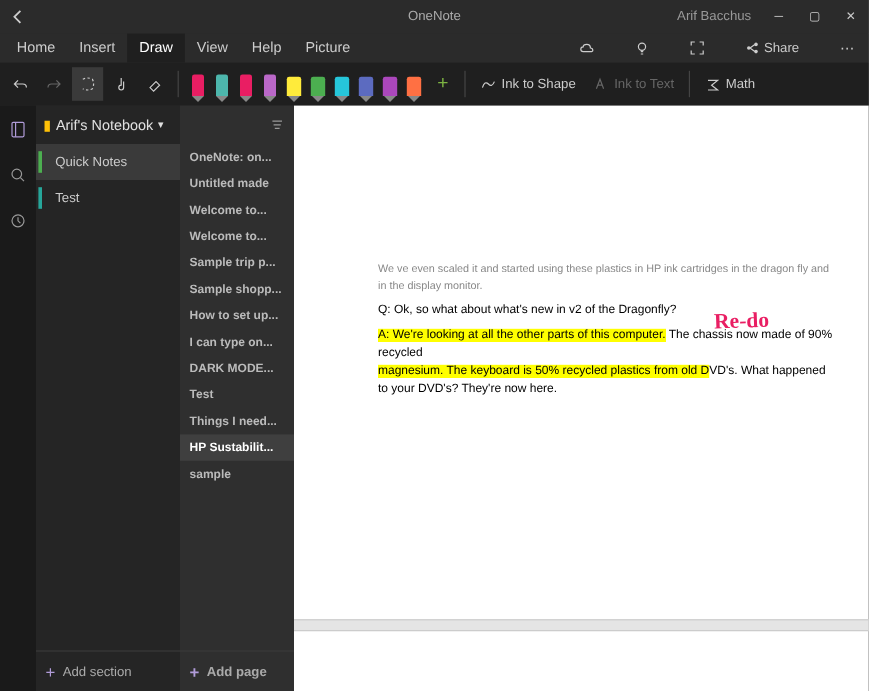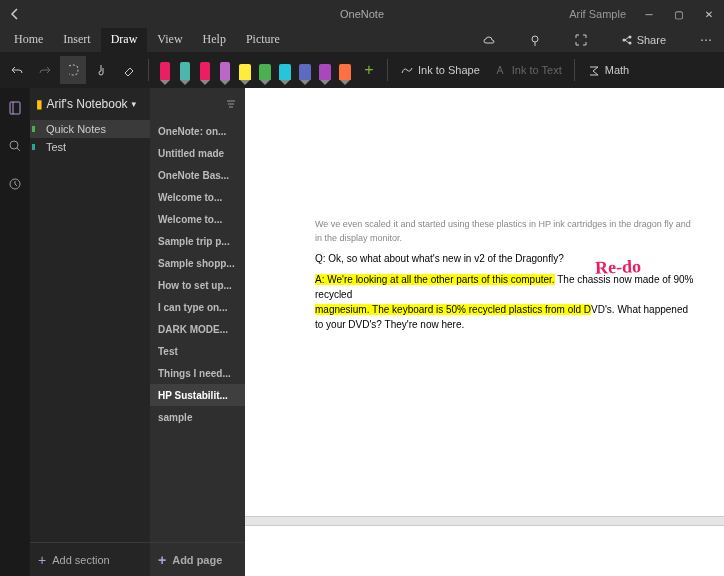--- a/index.html
+++ b/index.html
@@ -4,21 +4,21 @@
 <style>
 * { margin:0; padding:0; box-sizing:border-box; font-family:'Segoe UI',sans-serif; }
 body { width:724px; height:576px; background:#2b2b2b; color:#ccc; overflow:hidden; font-size:12px; }
 .titlebar { height:28px; background:#2b2b2b; display:flex; align-items:center; position:relative; }
 .back-btn { width:30px; height:28px; display:flex; align-items:center; justify-content:center; color:#ccc; }
 .app-title { position:absolute; left:50%; transform:translateX(-50%); color:#aaa; font-size:11px; }
 .titlebar-right { margin-left:auto; display:flex; align-items:center; height:28px; }
 .user-name { color:#999; font-size:11px; margin-right:8px; }
 .win-btn { width:30px; height:28px; display:flex; align-items:center; justify-content:center; color:#ccc; font-size:10px; }
 .menubar { height:24px; display:flex; background:#2b2b2b; padding-left:4px; position:relative; }
-.menu-item { padding:4px 10px; font-size:12px; color:#ccc;font-family:Liberation Serif, serif; }
+.menu-item { padding:4px 10px; font-size:12px; color:#ccc; }
 .menu-item.active { background:#1f1f1f; color:#fff; }
 .menubar-right { margin-left:auto; display:flex; align-items:center; gap:22px; padding-right:6px; }
 .mb-icon { width:24px; height:24px; display:flex; align-items:center; justify-content:center; color:#ccc; }
 .share-btn { display:flex; align-items:center; gap:4px; padding:0 6px; font-size:11px; }
 .toolbar { height:36px; background:#1f1f1f; display:flex; align-items:center; padding:0 4px; gap:2px; }
 .tool-btn { width:26px; height:28px; display:flex; align-items:center; justify-content:center; color:#ccc; }
 .tool-btn.sel { background:#3a3a3a; }
 .pen { width:18px; height:30px; display:flex; flex-direction:column; align-items:center; justify-content:flex-end; margin:0 1px; }
 .pen-body { width:10px; height:18px; border-radius:2px 2px 0 0; }
 .pen-tip { width:0; height:0; border-left:5px solid transparent; border-right:5px solid transparent; border-top:5px solid; }
@@ -28,21 +28,21 @@
 .tb-label-btn { display:flex; align-items:center; gap:4px; padding:0 6px; font-size:11px; color:#ccc; height:28px; }
 .tb-label-btn.disabled { color:#666; }
 .app-body { display:flex; height:488px; }
 .rail { width:30px; background:#1a1a1a; display:flex; flex-direction:column; align-items:center; padding-top:6px; gap:10px; }
 .rail-icon { width:30px; height:28px; display:flex; align-items:center; justify-content:center; color:#999; }
 .rail-top { color:#b19cd9; }
 .sections-col { width:120px; background:#252525; display:flex; flex-direction:column; }
 .notebook-header { height:32px; display:flex; align-items:center; padding:0 6px; gap:4px; font-size:12px; color:#e0e0e0; }
 .nb-icon { color:#ffc107; }
 .section-list { flex:1; overflow:hidden; }
-.section-item { height:18px; display:flex; align-items:center; padding-left:8px; font-size:11px; color:#ccc; position:relative; }
+.section-item { height:30px; display:flex; align-items:center; padding-left:8px; font-size:11px; color:#ccc; position:relative; }
 .section-item.active { background:#3a3a3a; }
 .section-item::before { content:''; position:absolute; left:2px; top:6px; bottom:6px; width:3px; }
 .section-item.c-green::before { background:#4caf50; }
 .section-item.c-teal::before { background:#26a69a; }
 .section-label { padding-left:8px; }
 .col-footer { height:34px; border-top:1px solid #3a3a3a; display:flex; align-items:center; padding:0 8px; gap:6px; font-size:11px; color:#aaa; }
 .col-footer .plus { color:#b19cd9; font-size:14px; }
 .pages-col { width:95px; background:#2f2f2f; display:flex; flex-direction:column;font-weight:bold; }
 .pages-header { height:32px; display:flex; align-items:center; justify-content:flex-end; padding:0 8px; color:#999; }
 .page-item { height:22px; display:flex; align-items:center; padding:0 8px; font-size:10px; color:#bbb; white-space:nowrap; overflow:hidden; }
@@ -61,21 +61,21 @@
 <body>
 
 <div class="titlebar">
   <div class="back-btn">
     <svg width="14" height="14" viewBox="0 0 14 14">
         <path d="M9 2 L4 7 L9 12" stroke="#ccc" stroke-width="1.5" fill="none"></path>
       </svg>
   </div>
   <div class="app-title">OneNote</div>
   <div class="titlebar-right">
-    <span class="user-name">Arif Sample</span>
+    <span class="user-name">Arif Bacchus</span>
     <div class="win-btn">─</div>
     <div class="win-btn">▢</div>
     <div class="win-btn">✕</div>
   </div>
 </div>
 
 <div class="menubar">
   <div id="menu-items" style="display: flex;">
       <div class="menu-item">Home</div>
       <div class="menu-item">Insert</div>
@@ -252,21 +252,20 @@
     <div class="pages-header">
       <span>
           <svg width="12" height="12" viewBox="0 0 12 12">
             <path d="M2 3 H10 M3 6 H9 M4 9 H8" stroke="#999"></path>
           </svg>
         </span>
     </div>
     <div id="page-list" style="flex:1;">
         <div class="page-item">OneNote: on...</div>
         <div class="page-item">Untitled made</div>
-        <div class="page-item">OneNote Bas...</div>
         <div class="page-item">Welcome to...</div>
         <div class="page-item">Welcome to...</div>
         <div class="page-item">Sample trip p...</div>
         <div class="page-item">Sample shopp...</div>
         <div class="page-item">How to set up...</div>
         <div class="page-item">I can type on...</div>
         <div class="page-item">DARK MODE...</div>
         <div class="page-item">Test</div>
         <div class="page-item">Things I need...</div>
         <div class="page-item active">HP Sustabilit...</div>

